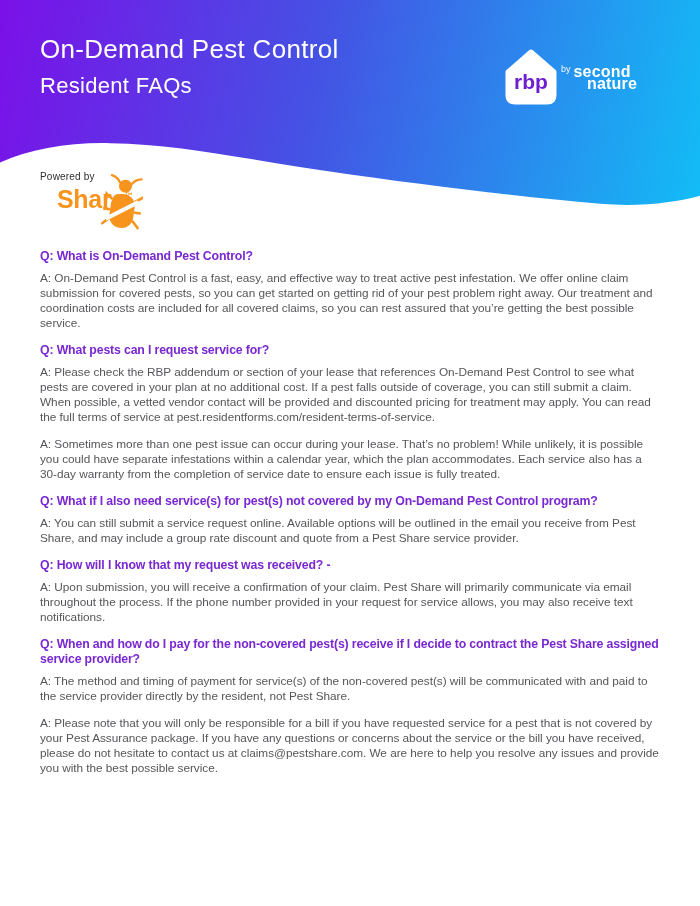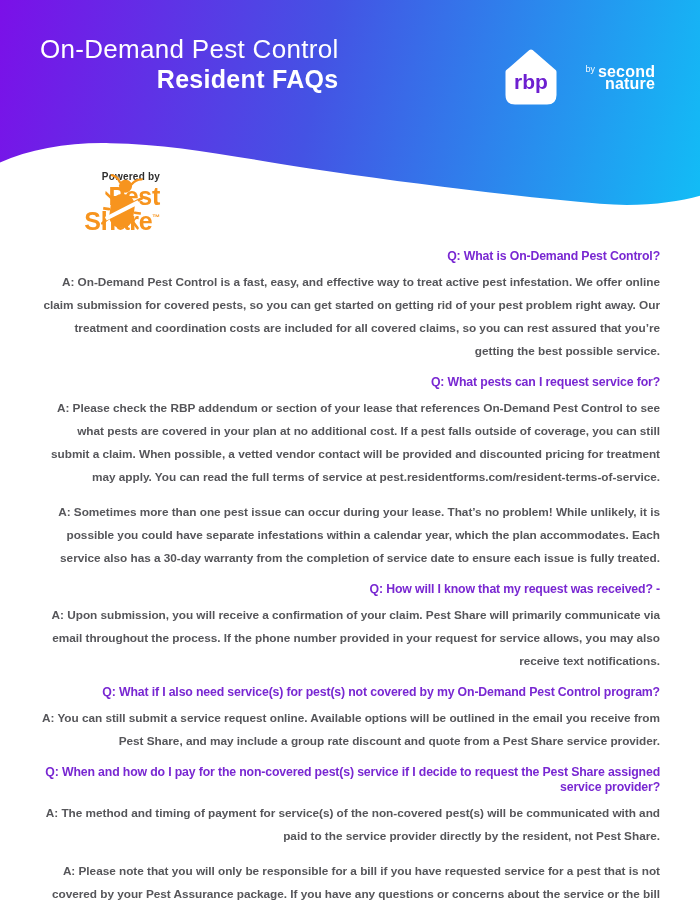--- a/index.html
+++ b/index.html
@@ -1,58 +1,57 @@
 <!DOCTYPE html>
 <html><head>
 <meta charset="utf-8">
 <style>
   html,body { margin:0; padding:0; background:#e8e8e8; }
   .page {
     position:relative; width:700px; height:906px; margin:0 auto;
     background:#ffffff; overflow:hidden;
     font-family:"Liberation Sans", sans-serif;
-    text-align:right;
   }
 
   
   .header {
     position:relative; height:215px;
     background:linear-gradient(102deg, #7B10E8 0%, #4453E4 45%, #12BDF6 100%);
   }
   .wave { position:absolute; left:0; bottom:-1px; width:700px; height:86px; display:block; }
   .header-titles { position:absolute; left:40px; top:34px; color:#ffffff; }
   .title-line1 { font-size:26px; font-weight:400; letter-spacing:.3px; line-height:30px; }
-  .title-line2 { font-size:25px; font-weight:700; letter-spacing:.3px; line-height:30px; }
+  .title-line2 { font-size:22px; font-weight:400; letter-spacing:.3px; line-height:30px; margin-top:7px; }
 
   .rbp-logo { position:absolute; left:499px; top:45px; width:64px; height:66px; }
   .rbp-logo svg { display:block; }
 
   .sn-brand { position:absolute; left:561px; top:62px; color:#ffffff; line-height:15px; }
   .sn-by { font-size:9px; font-weight:400; vertical-align:5px; margin-right:3px; opacity:.95; }
   .sn-word { font-size:16px; font-weight:800; letter-spacing:.2px; }
-  .sn-row2 { margin-left:44px; margin-top:-3px; }
+  .sn-row2 { margin-left:26px; margin-top:-3px; }
 
   
   .powered { position:absolute; left:40px; top:171px; width:120px; }
-  .powered-by { font-size:10px; color:#2e2e2e; font-weight:700; margin-bottom:3px; letter-spacing:.2px; }
+  .powered-by { font-size:10px; color:#2e2e2e; font-weight:400; margin-bottom:3px; letter-spacing:.2px; }
   .ps-line { color:#F7941E; font-size:25px; font-weight:800; line-height:22px; letter-spacing:-.3px; }
   .ps-line2 { margin-left:17px; }
   .ps-tm { font-size:8px; vertical-align:10px; font-weight:700; }
   .bug { position:absolute; left:64px; top:3px; width:38px; height:60px; transform:rotate(8deg); }
 
   
   .content { padding:0 40px; margin-top:34px; }
   .faq-item { margin:0; }
   .question {
     color:#7928D2; font-size:12.3px; font-weight:700;
     line-height:15px; letter-spacing:-.15px; margin:0 0 7px;
   }
   .answer {
-    color:#56565A; font-size:11.8px; font-weight:700;
-    line-height:23px; letter-spacing:-.03px; margin:0 0 12px;
+    color:#56565A; font-size:11.8px; font-weight:400;
+    line-height:15px; letter-spacing:-.03px; margin:0 0 12px;
   }
 </style>
 </head>
 <body>
 
 <div class="page">
 
   <header class="header">
     <div class="header-titles">
       <div class="title-line1">On-Demand Pest Control</div>
@@ -76,21 +75,20 @@
       </div>
     </div>
 
     <svg class="wave" viewBox="0 0 700 85" preserveAspectRatio="none">
       <path d="M0,32 C30,19 70,12 110,13 C180,14 240,28 330,41 C420,54 520,66 600,73 C640,76 675,72 700,65 L700,86 L0,86 Z" fill="#ffffff"></path>
     </svg>
   </header>
 
   <div class="powered">
     <div class="powered-by">Powered by</div>
-    <div class="ps-line">Pest</div>
     <div class="ps-line ps-line2"><span>Share</span><span class="ps-tm">™</span></div>
     <svg class="bug" viewBox="0 0 38 60">
       <path d="M13 9 Q10 4 4 3" stroke="#F7941E" stroke-width="2.4" fill="none" stroke-linecap="round"></path>
       <path d="M25 9 Q28 4 34 3" stroke="#F7941E" stroke-width="2.4" fill="none" stroke-linecap="round"></path>
       <circle cx="19" cy="12" r="6.5" fill="#F7941E"></circle>
       <path d="M7 26 L0 21" stroke="#F7941E" stroke-width="2.6" stroke-linecap="round"></path>
       <path d="M6 37 L-1 37" stroke="#F7941E" stroke-width="2.6" stroke-linecap="round"></path>
       <path d="M7 46 L1 52" stroke="#F7941E" stroke-width="2.6" stroke-linecap="round"></path>
       <path d="M31 26 L38 21" stroke="#F7941E" stroke-width="2.6" stroke-linecap="round"></path>
       <path d="M32 37 L39 37" stroke="#F7941E" stroke-width="2.6" stroke-linecap="round"></path>
@@ -106,29 +104,29 @@
       <p class="answer">A: On-Demand Pest Control is a fast, easy, and effective way to treat active pest infestation. We offer online claim submission for covered pests, so you can get started on getting rid of your pest problem right away. Our treatment and coordination costs are included for all covered claims, so you can rest assured that you’re getting the best possible service.</p>
     </section>
     <section class="faq-item">
       <h3 class="question">Q: What pests can I request service for?</h3>
       <p class="answer">A: Please check the RBP addendum or section of your lease that references On-Demand Pest Control to see what pests are covered in your plan at no additional cost. If a pest falls outside of coverage, you can still submit a claim. When possible, a vetted vendor contact will be provided and discounted pricing for treatment may apply. You can read the full terms of service at pest.residentforms.com/resident-terms-of-service.</p>
     </section>
     <section class="faq-item">
       <p class="answer">A: Sometimes more than one pest issue can occur during your lease. That’s no problem! While unlikely, it is possible you could have separate infestations within a calendar year, which the plan accommodates. Each service also has a 30-day warranty from the completion of service date to ensure each issue is fully treated.</p>
     </section>
     <section class="faq-item">
+      <h3 class="question">Q: What if I also need service(s) for pest(s) not covered by my On-Demand Pest Control program?</h3>
+      <p class="answer">A: You can still submit a service request online. Available options will be outlined in the email you receive from Pest Share, and may include a group rate discount and quote from a Pest Share service provider.</p>
+    </section>
+    <section class="faq-item">
       <h3 class="question">Q: How will I know that my request was received? -</h3>
       <p class="answer">A: Upon submission, you will receive a confirmation of your claim. Pest Share will primarily communicate via email throughout the process. If the phone number provided in your request for service allows, you may also receive text notifications.</p>
     </section>
     <section class="faq-item">
-      <h3 class="question">Q: What if I also need service(s) for pest(s) not covered by my On-Demand Pest Control program?</h3>
-      <p class="answer">A: You can still submit a service request online. Available options will be outlined in the email you receive from Pest Share, and may include a group rate discount and quote from a Pest Share service provider.</p>
-    </section>
-    <section class="faq-item">
-      <h3 class="question">Q: When and how do I pay for the non-covered pest(s) service if I decide to request the Pest Share assigned service provider?</h3>
+      <h3 class="question">Q: When and how do I pay for the non-covered pest(s) receive if I decide to contract the Pest Share assigned service provider?</h3>
       <p class="answer">A: The method and timing of payment for service(s) of the non-covered pest(s) will be communicated with and paid to the service provider directly by the resident, not Pest Share.</p>
     </section>
     <section class="faq-item">
       <p class="answer">A: Please note that you will only be responsible for a bill if you have requested service for a pest that is not covered by your Pest Assurance package. If you have any questions or concerns about the service or the bill you have received, please do not hesitate to contact us at claims@pestshare.com. We are here to help you resolve any issues and provide you with the best possible service.</p>
     </section>
   </main>
 
 </div>
 
 </body></html>

